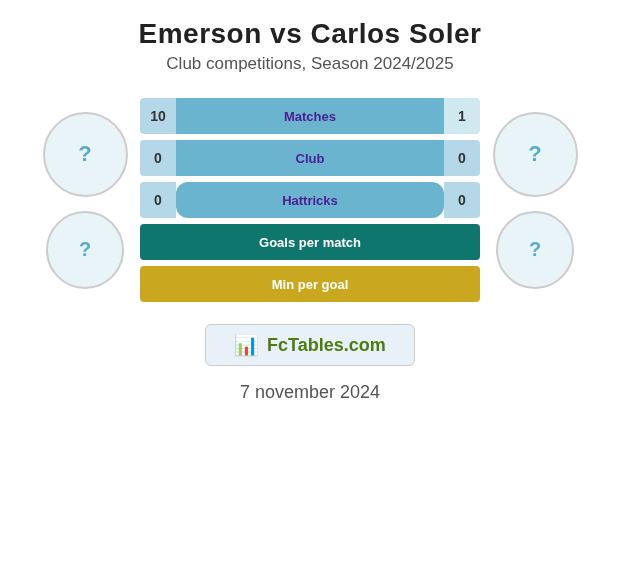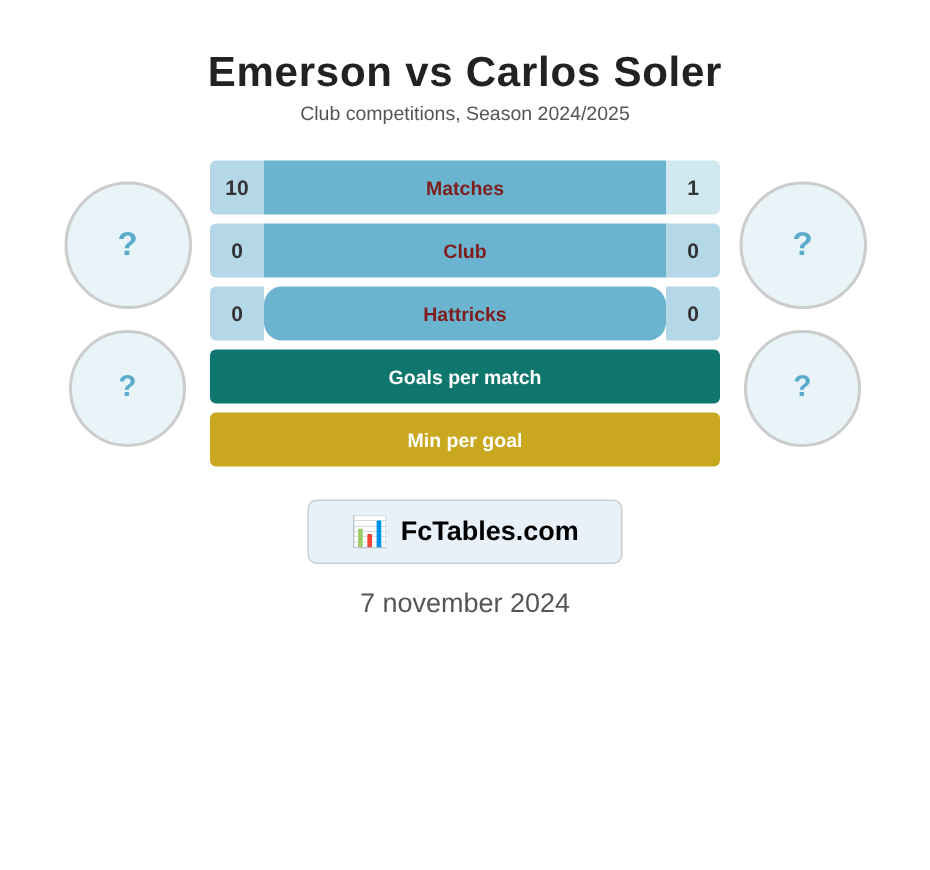--- a/index.html
+++ b/index.html
@@ -10,33 +10,33 @@
       font-family: Arial, sans-serif;
       display: flex;
       flex-direction: column;
       align-items: center;
       justify-content: flex-start;
       overflow: hidden;
     }
 
     .header {
       text-align: center;
-      margin-top: 32px;
+      margin-top: 18px;
       margin-bottom: 6px;
     }
 
     .header h1 {
       font-size: 28px;
       font-weight: bold;
       color: #222;
       letter-spacing: 0.5px;
     }
 
     .header .subtitle {
-      font-size: 13px;
+      font-size: 17px;
       color: #555;
       margin-top: 4px;
     }
 
     .comparison-section {
       display: flex;
       flex-direction: row;
       align-items: center;
       justify-content: center;
       width: 100%;
@@ -108,21 +108,21 @@
       display: flex;
       align-items: center;
       justify-content: center;
       border-radius: 4px 0 0 4px;
       flex-shrink: 0;
     }
 
     .stat-label-bar {
       flex: 1;
       background: #6ab4cf;
-      color: #7f1d1d;
+      color: #4c1d95;
       font-size: 13px;
       font-weight: bold;
       display: flex;
       align-items: center;
       justify-content: center;
       height: 100%;
     }
 
     .stat-right-val {
       background: #b5d8e8;
@@ -195,21 +195,21 @@
     }
 
     .logo-icon {
       font-size: 20px;
       color: #555;
     }
 
     .logo-text {
       font-size: 18px;
       font-weight: bold;
-      color: #000000;
+      color: #4d7c0f;
     }
 
     .date-text {
       font-size: 18px;
       color: #555;
       margin-top: 4px;
     }
   </style>
 </head>
 <body>

